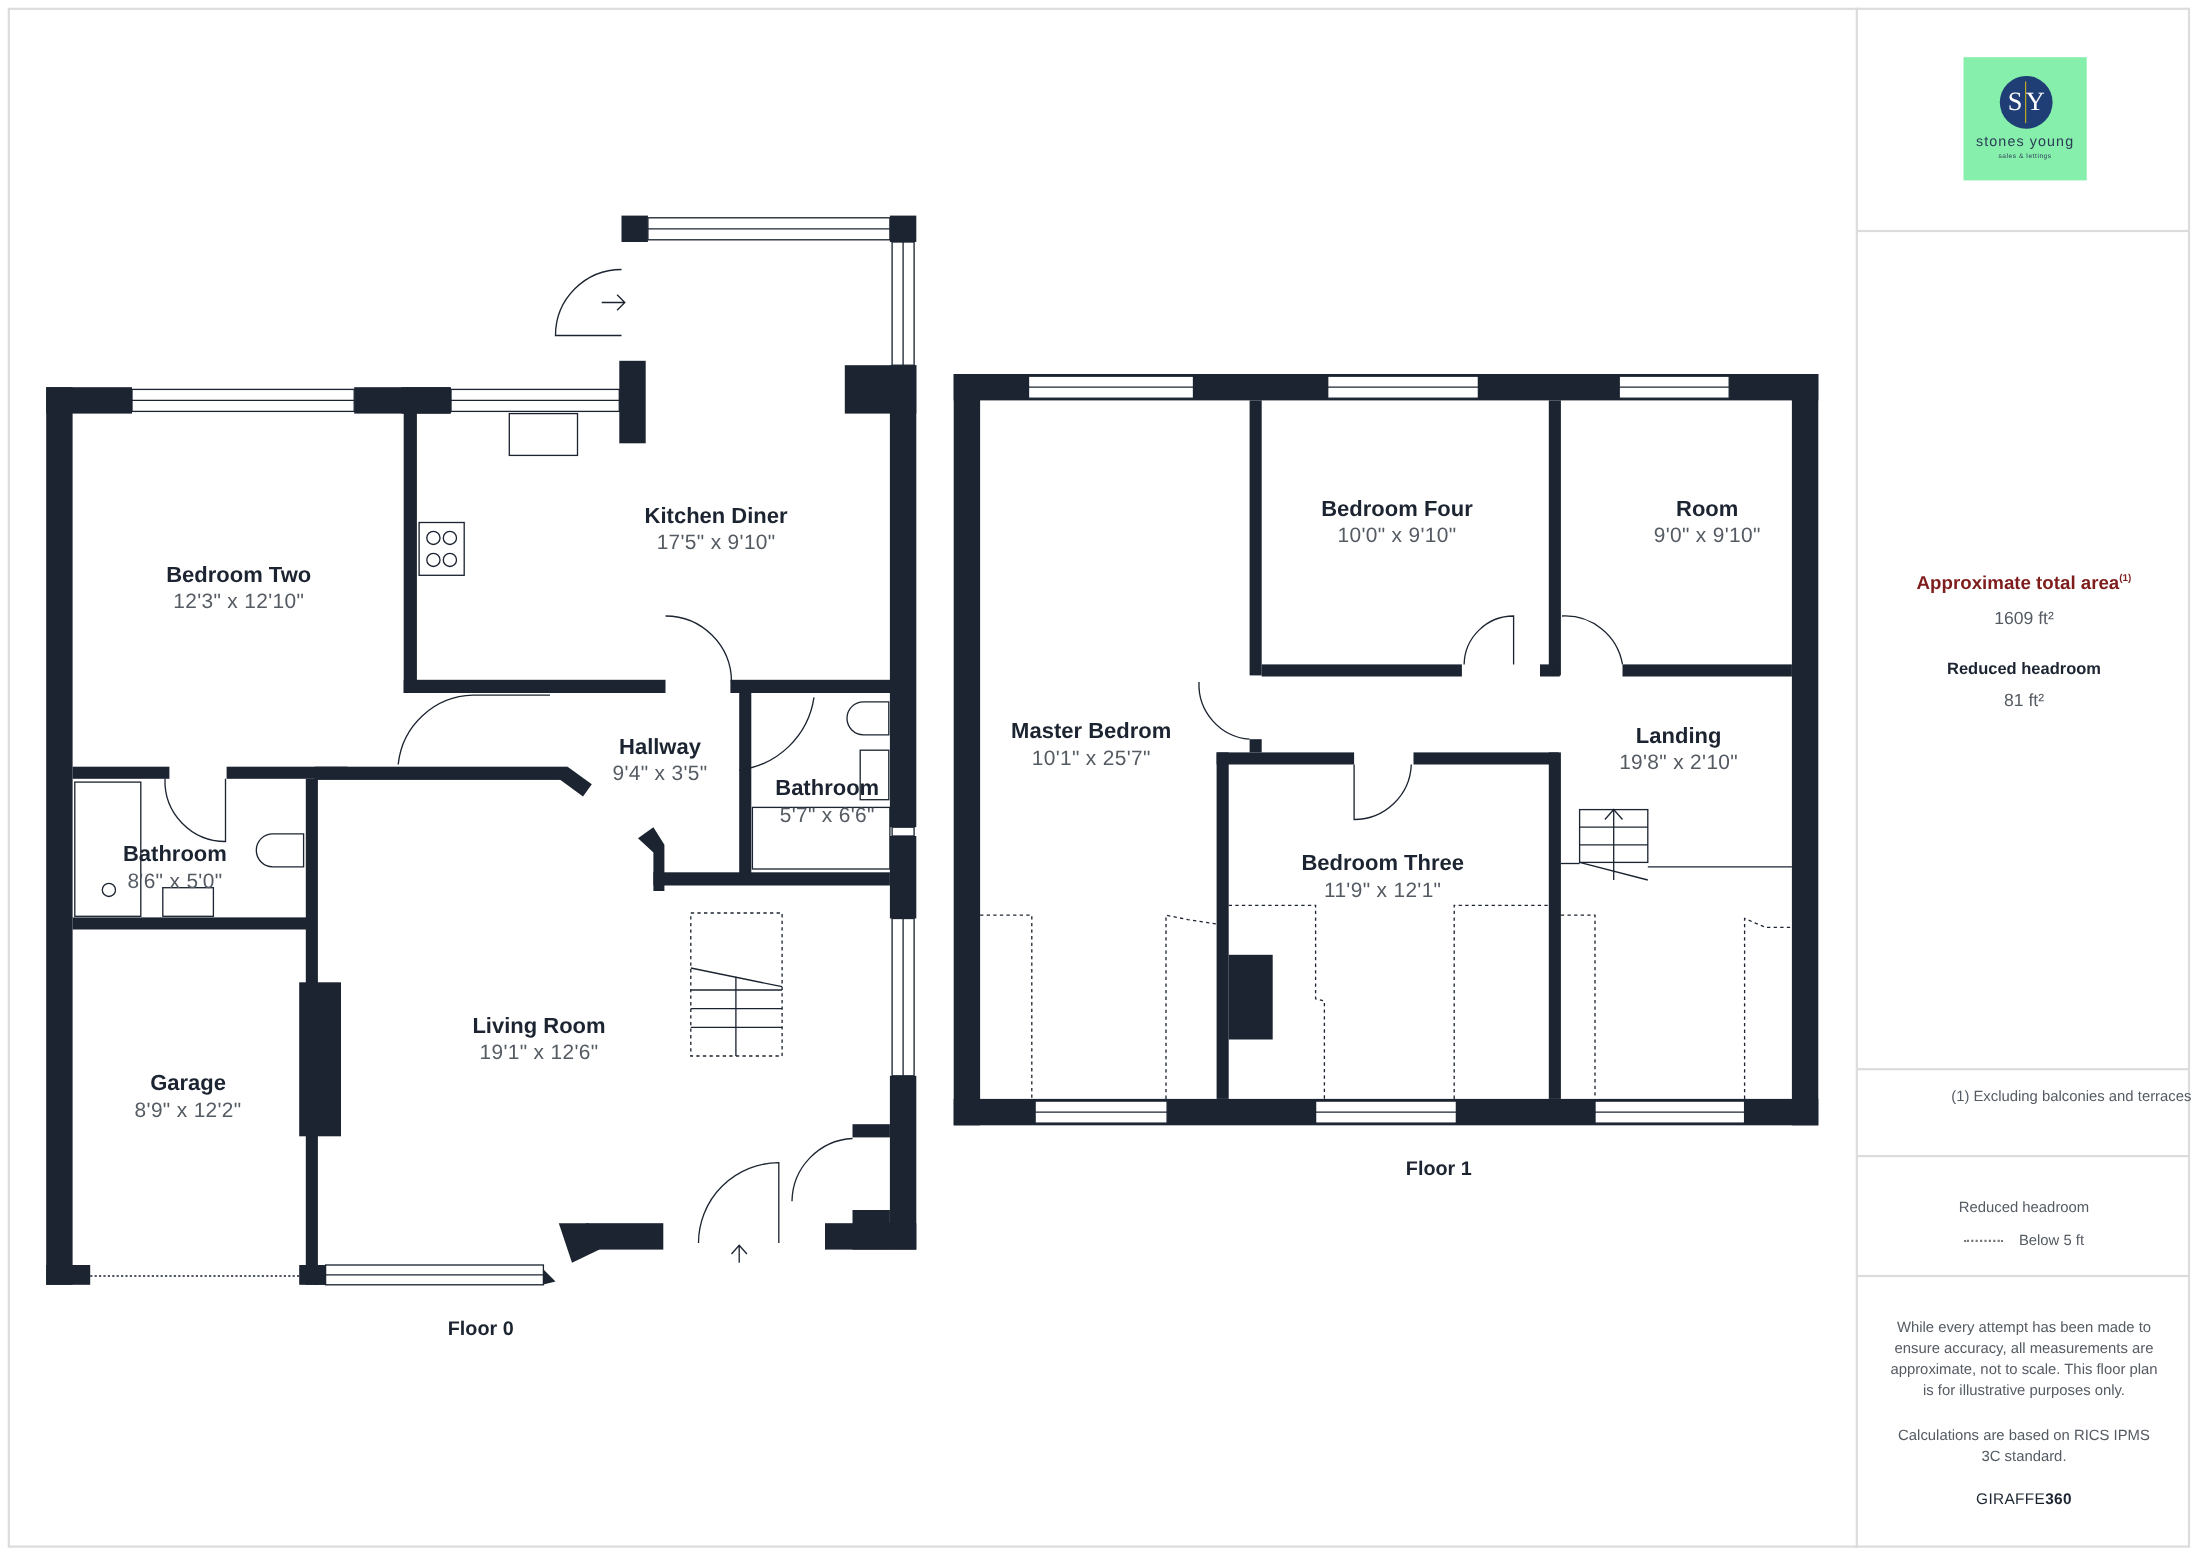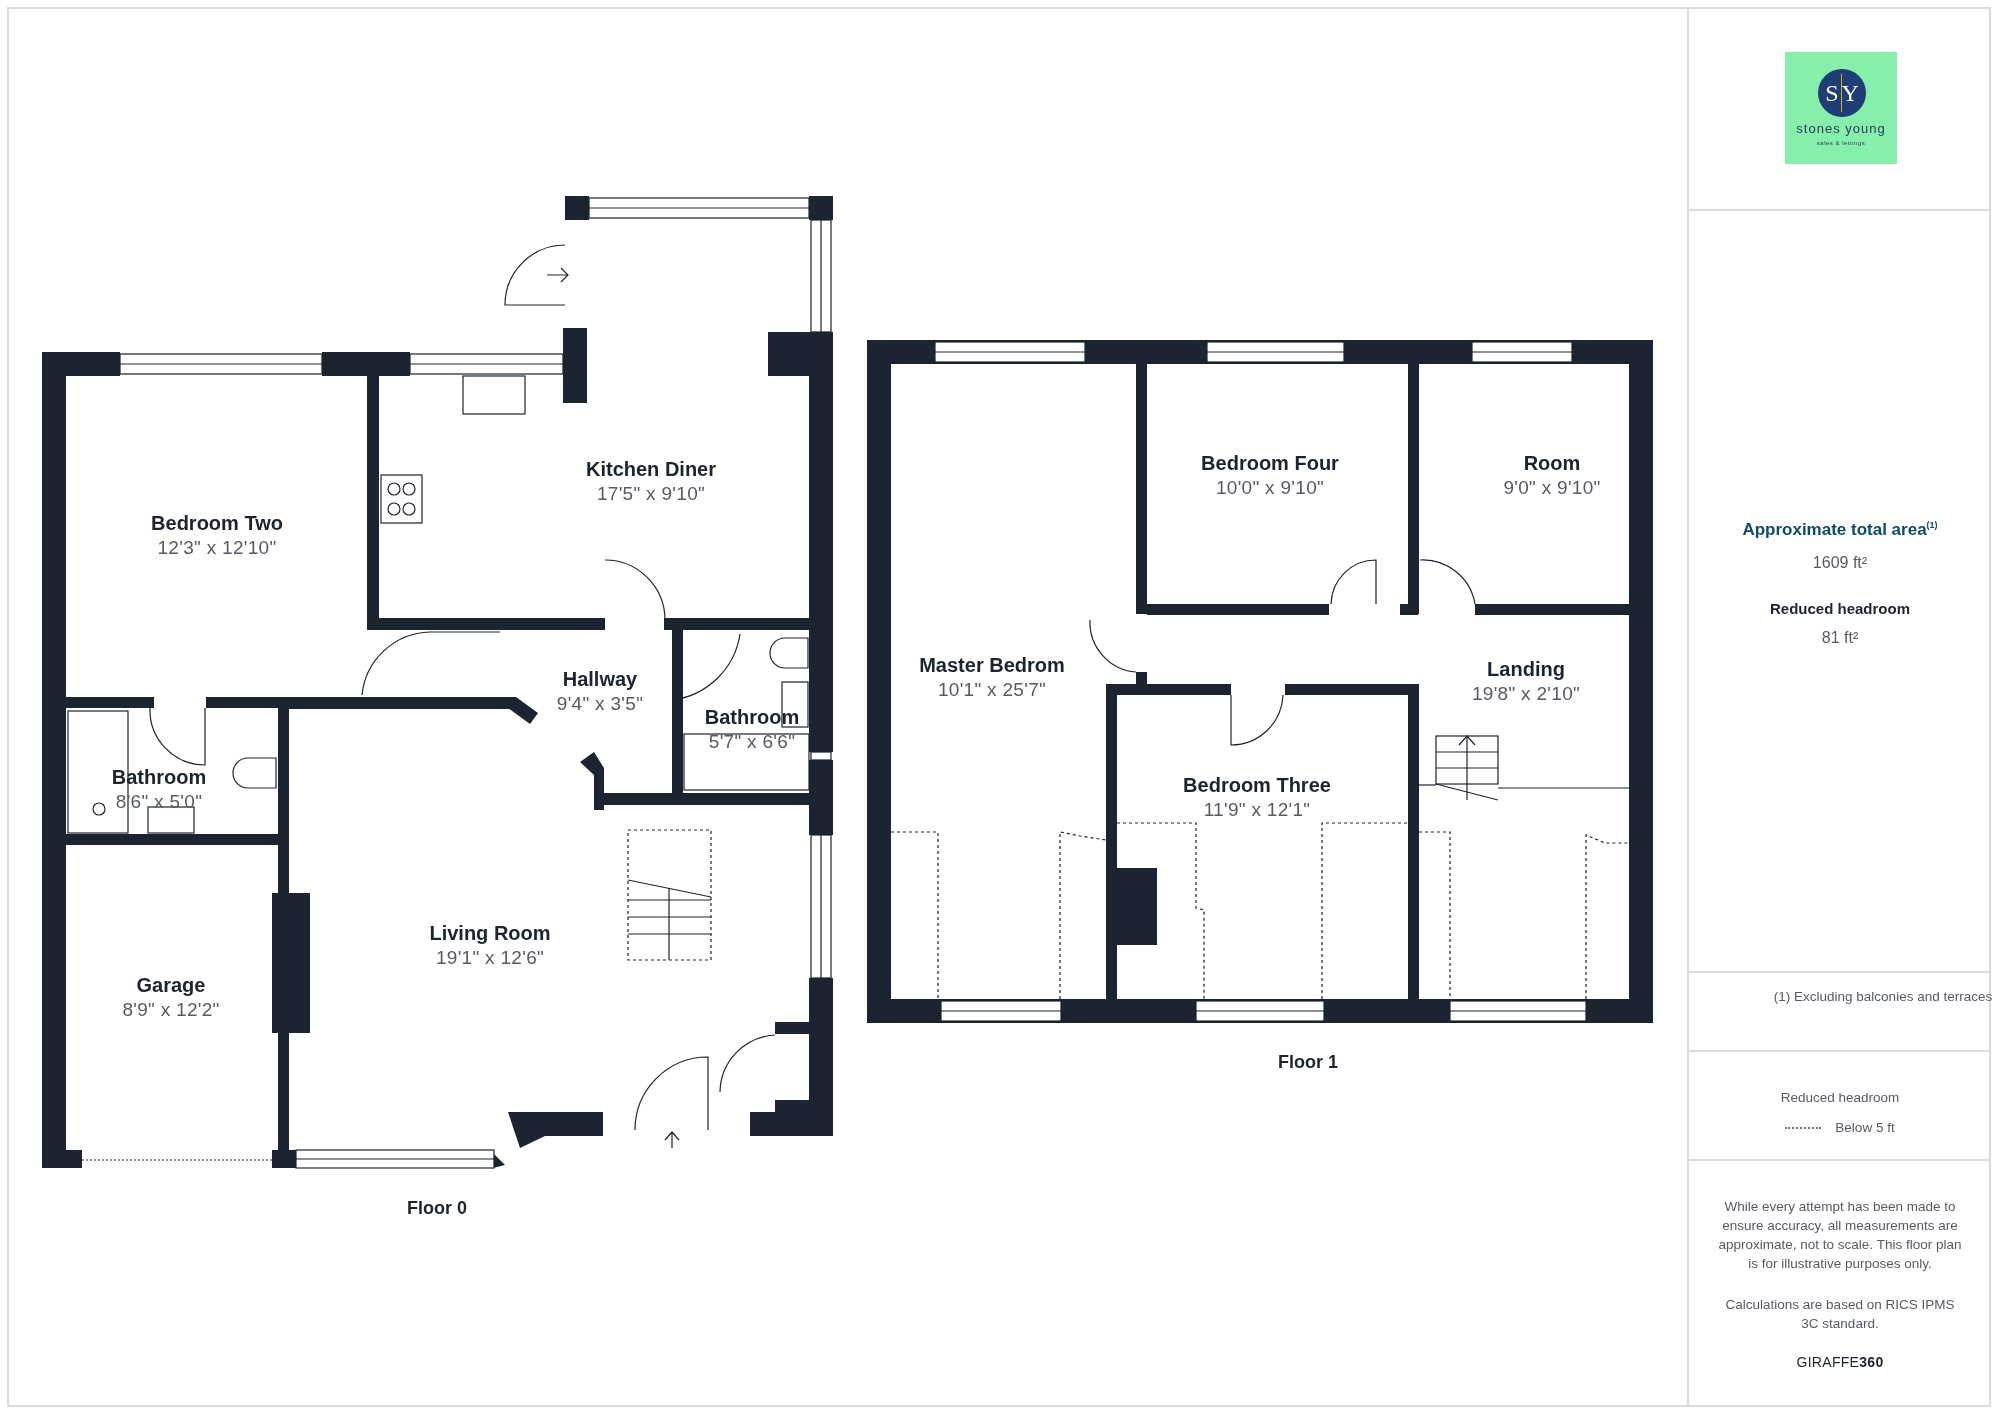--- a/index.html
+++ b/index.html
@@ -16,21 +16,21 @@
   .room-dim { font-size:19px; color:#555b63; line-height:24px; letter-spacing:0.3px; }
   .floor-label { position:absolute; font-weight:bold; font-size:18px; color:#1b2430; transform:translateX(-50%); }
   .logo { position:absolute; left:96px; top:45px; width:112px; height:112px; background:#86efac; }
   .logo-circle { position:absolute; left:33px; top:17px; width:48px; height:48px; border-radius:50%;
                  background:#1e3e75; color:#fff; font-family:"Liberation Serif", serif; font-size:24px;
                  text-align:center; line-height:48px; }
   .logo-bar { position:absolute; left:56px; top:22px; width:1px; height:38px; background:#fcd000; opacity:.8; }
   .logo-name { position:absolute; left:0; width:100%; top:69px; text-align:center; font-size:13px; color:#2b3b55; letter-spacing:1px; }
   .logo-sub { position:absolute; left:0; width:100%; top:88px; text-align:center; font-size:6px; color:#2b3b55; letter-spacing:.5px; }
   .ptext { position:absolute; left:0; width:100%; text-align:center; }
-  .p-title { font-weight:bold; font-size:17px; color:#0c4a6e; }
+  .p-title { font-weight:bold; font-size:17px; color:#7f1d1d; }
   .p-title sup { font-size:9px; }
   .p-val { font-size:16px; color:#555b63; }
   .p-sub { font-weight:bold; font-size:15px; color:#1b2430; }
   .p-note { font-size:13.5px; color:#555b63; line-height:19px; }
   .giraffe { font-size:14px; color:#1b2430; letter-spacing:.3px; }
   .giraffe b { font-weight:bold; }
   .dots { display:inline-block; width:36px; border-top:2px dotted #777; vertical-align:middle; margin-right:14px; }
 </style>
 </head>
 <body>

